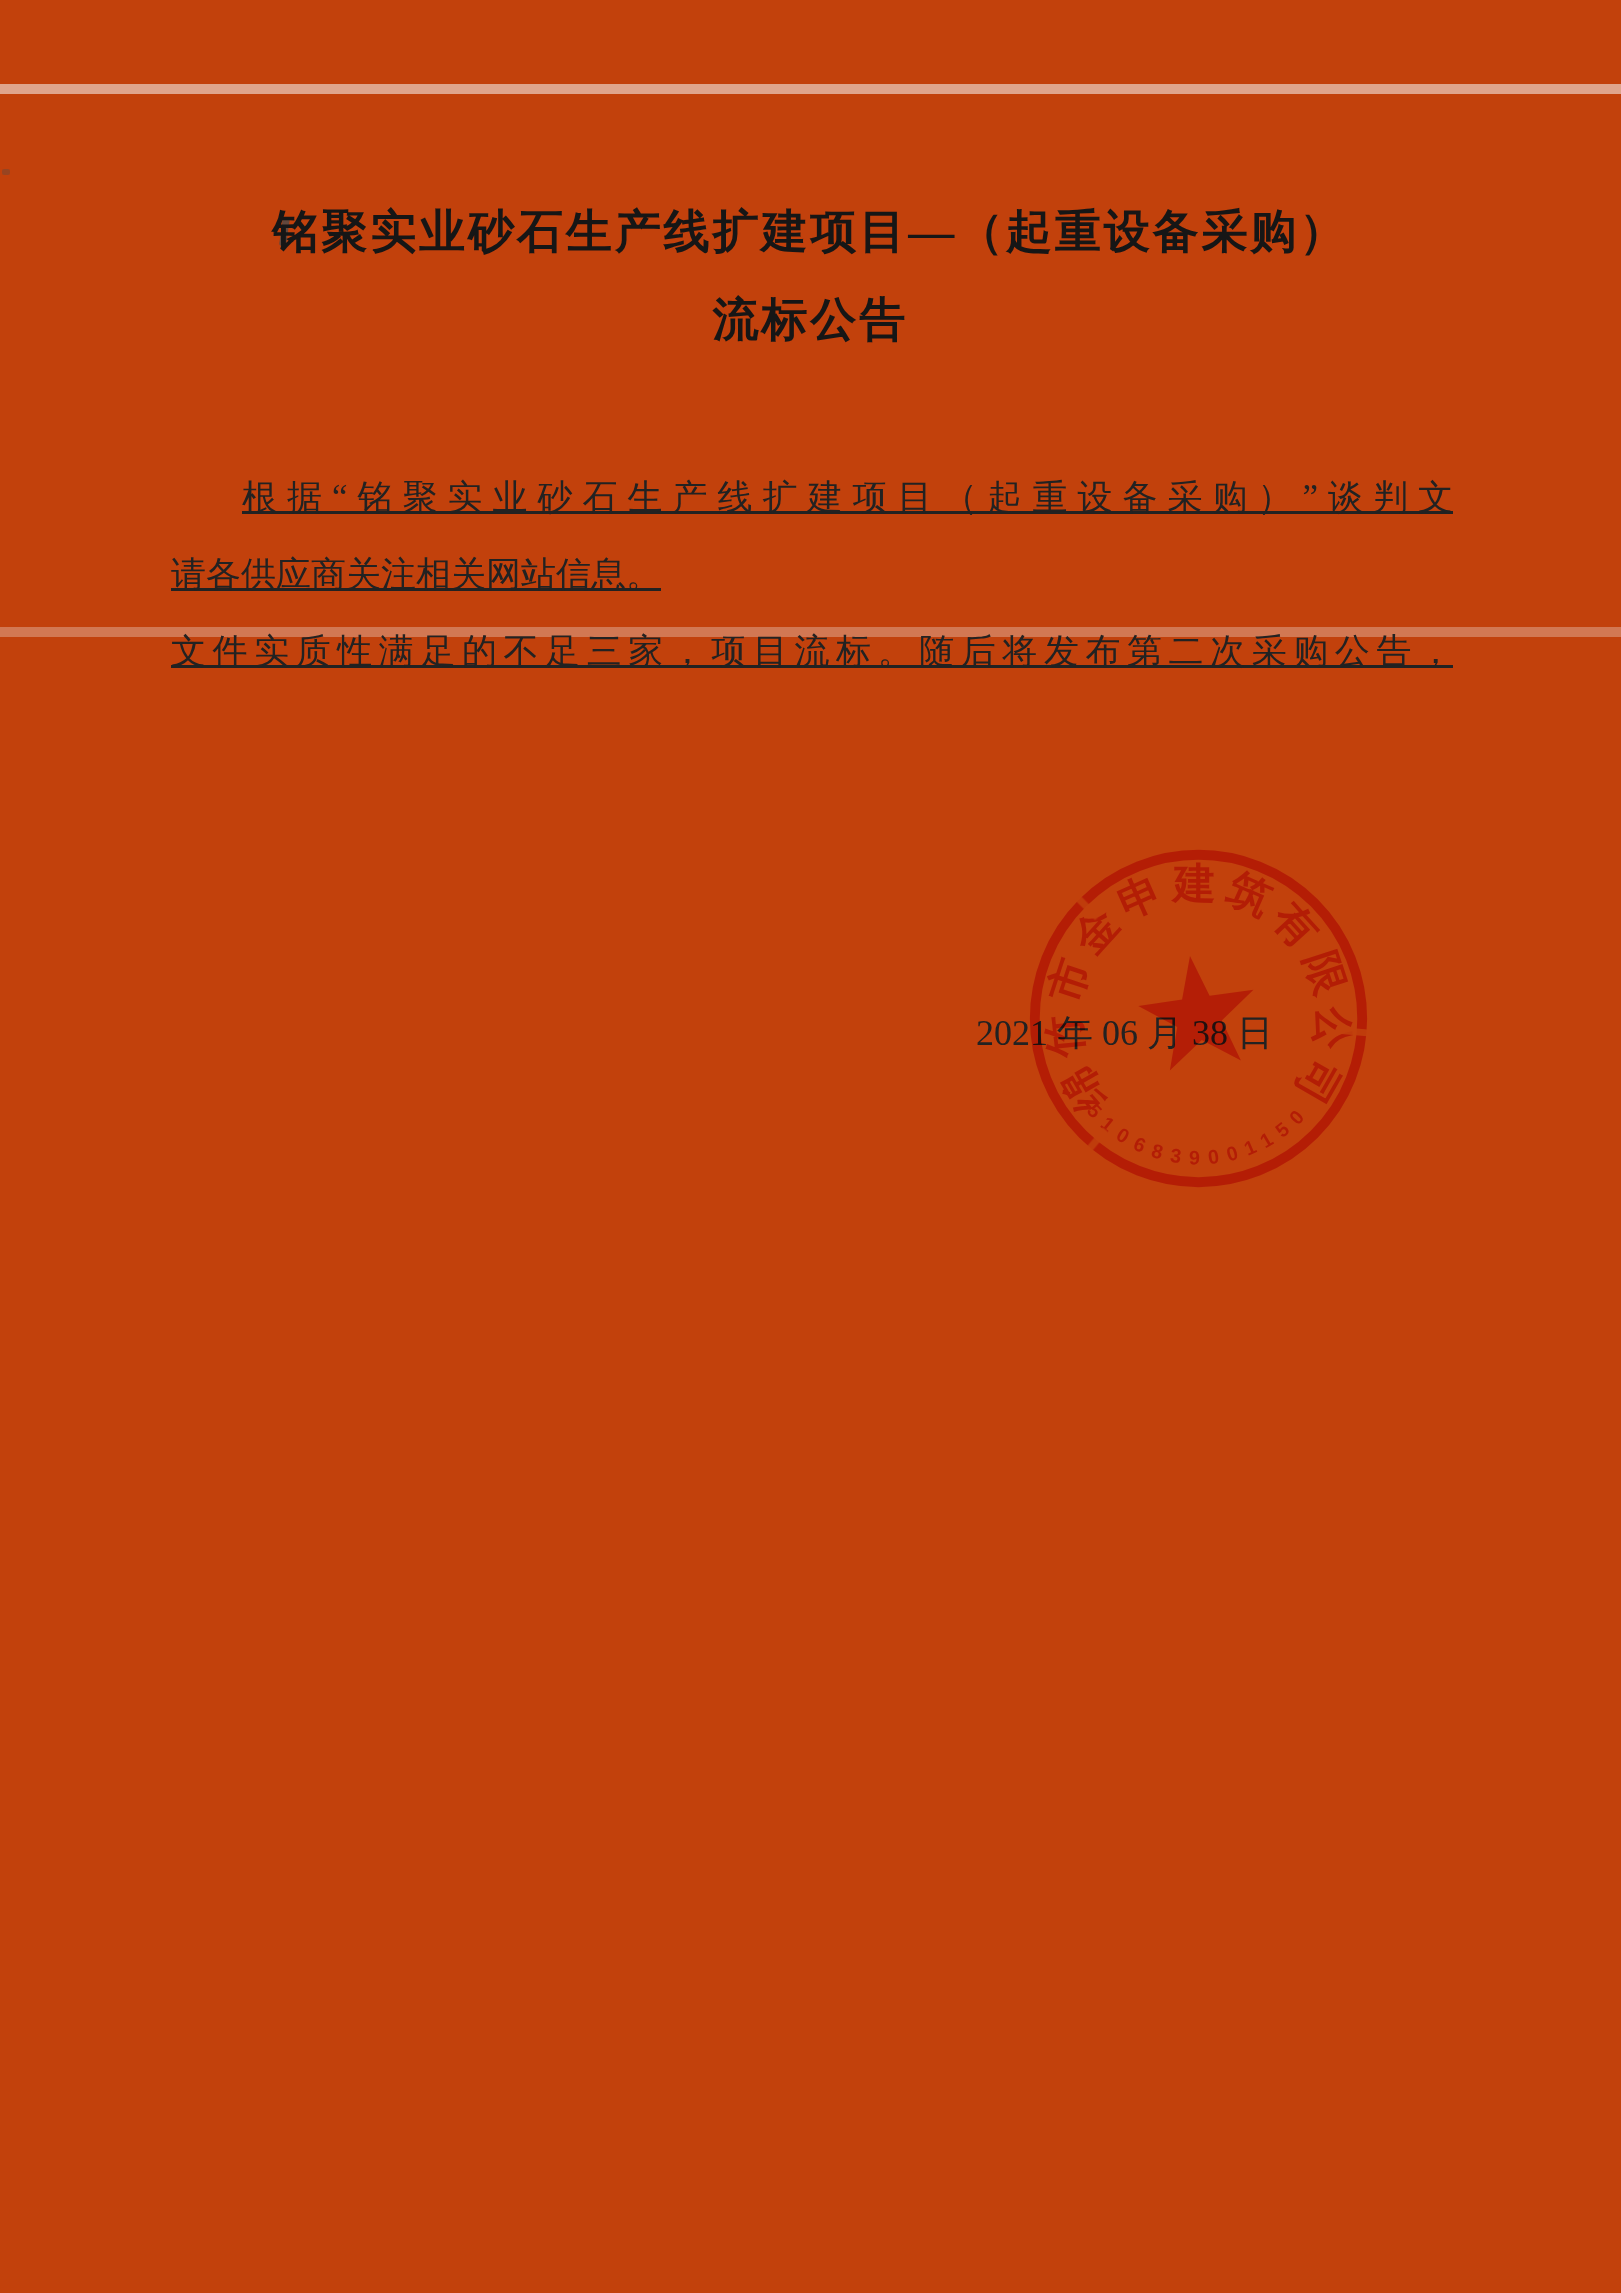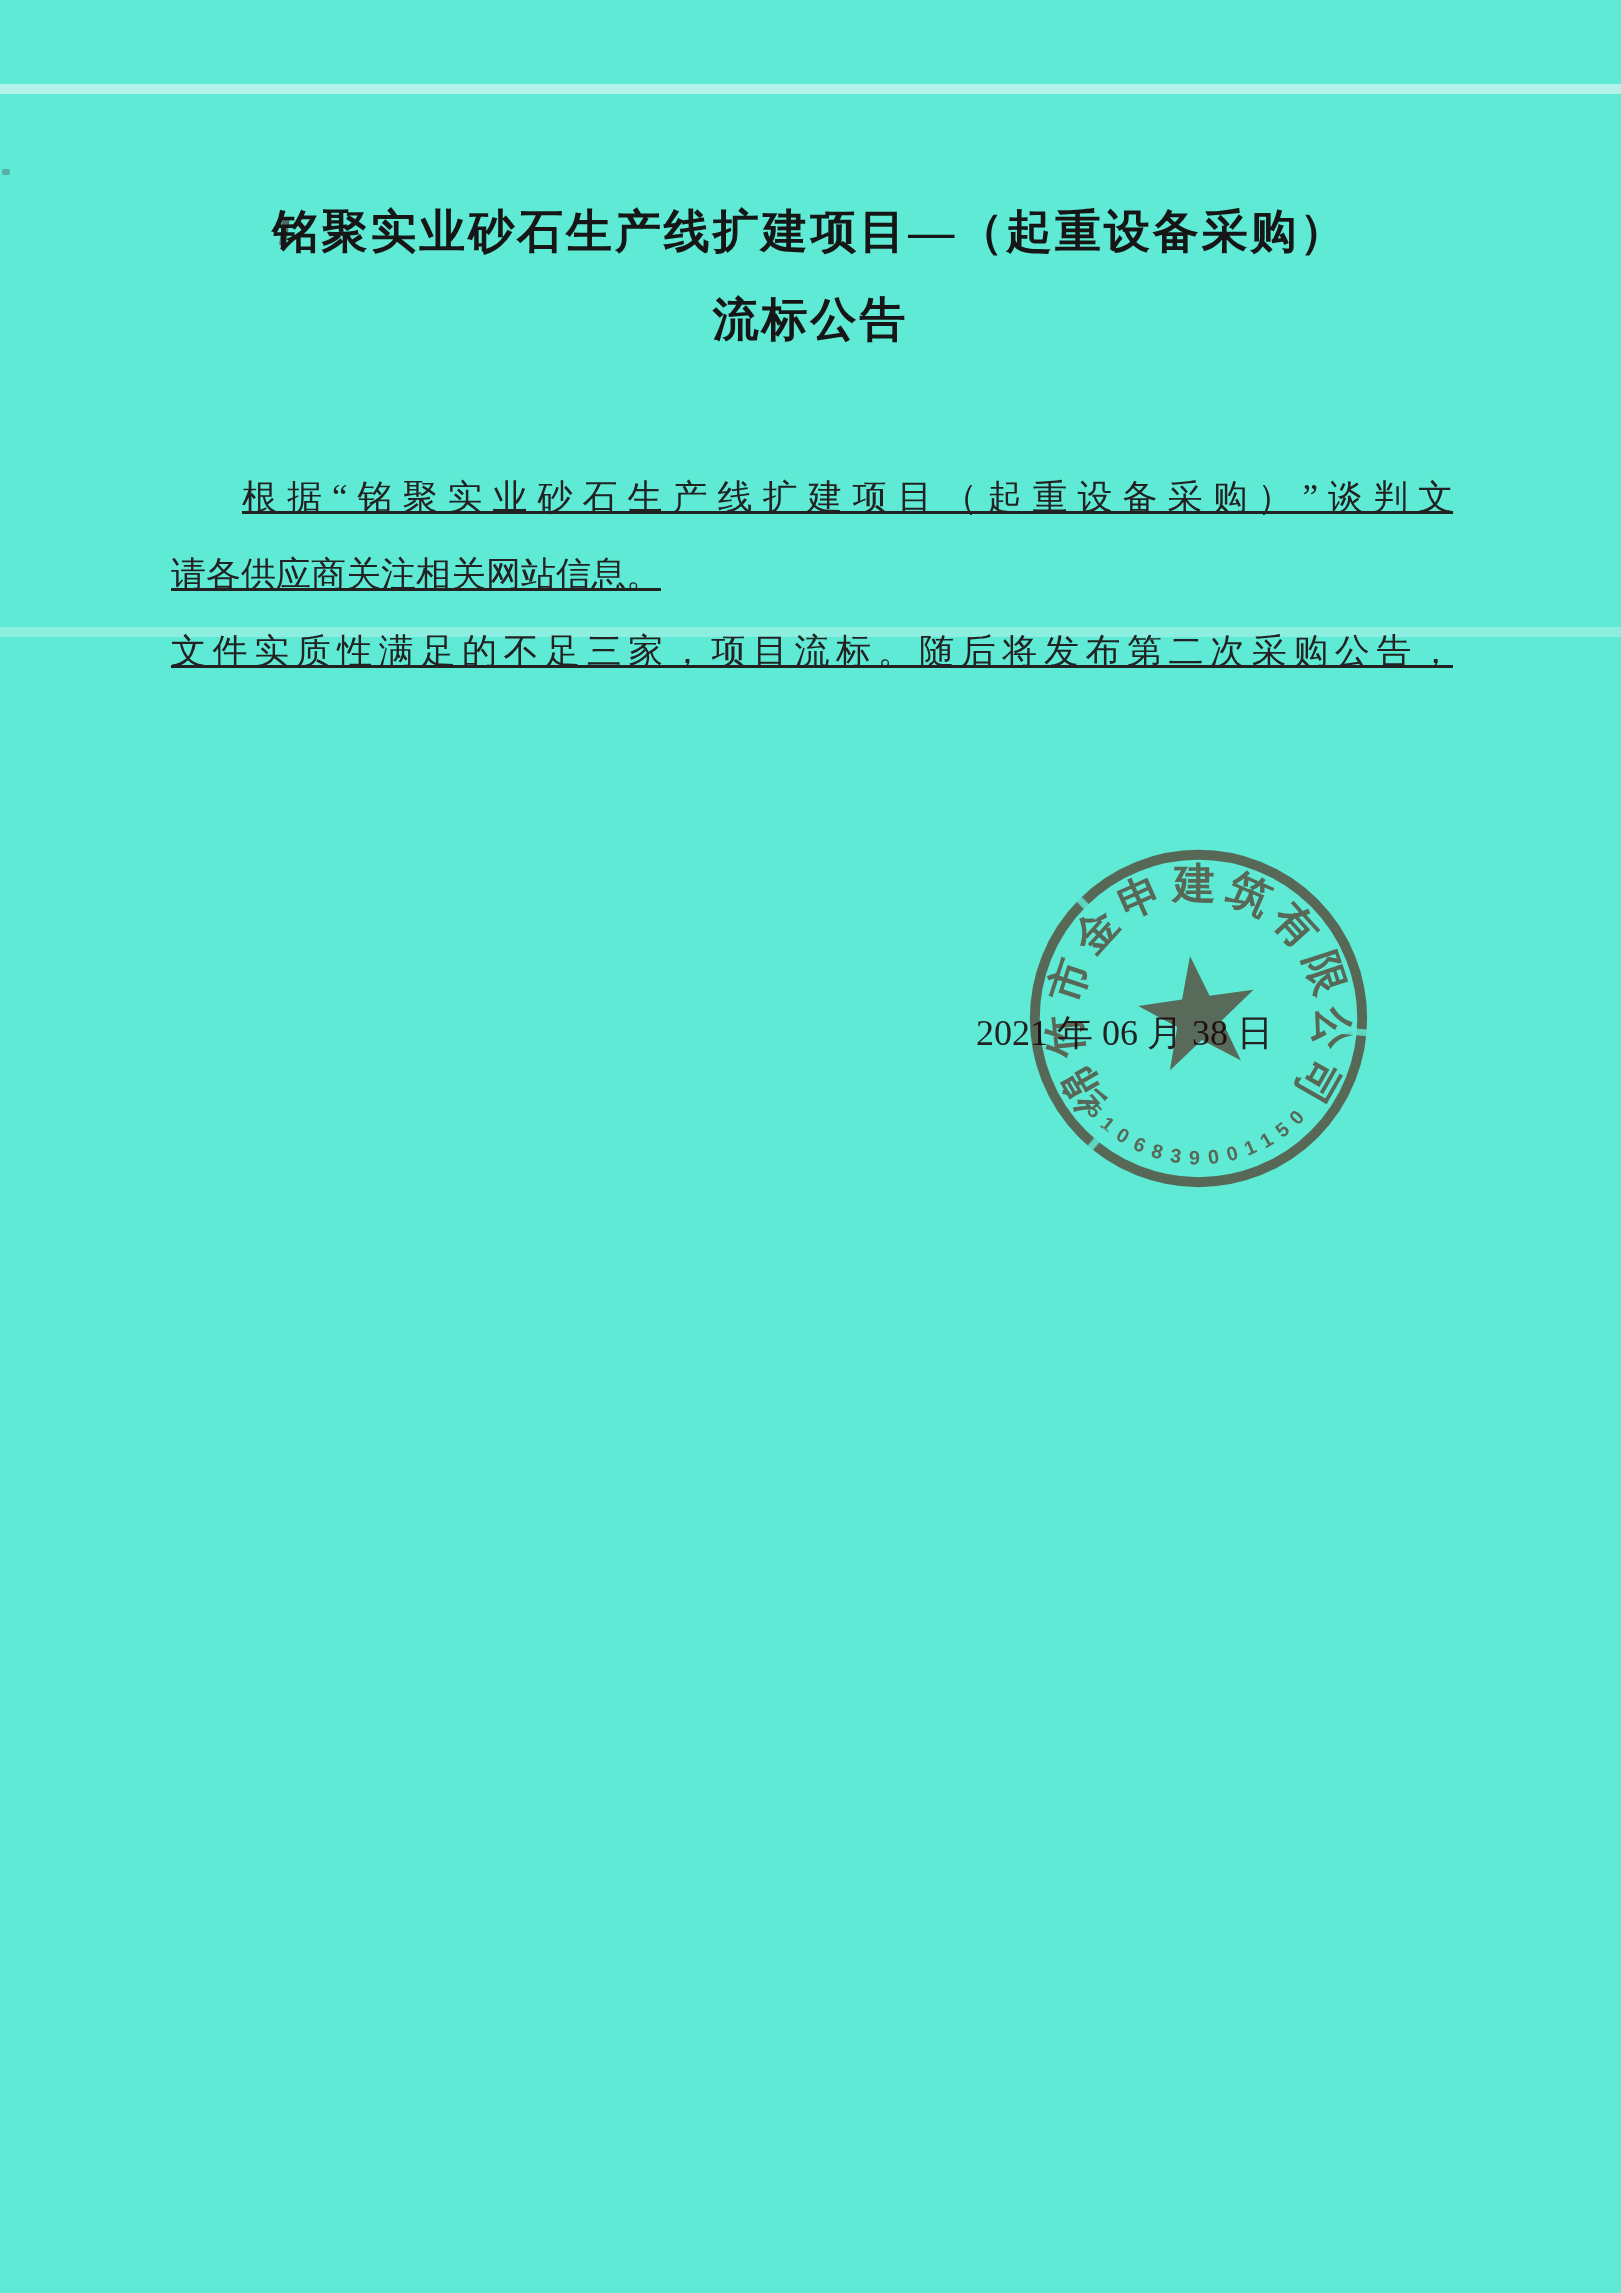--- a/index.html
+++ b/index.html
@@ -1,20 +1,20 @@
 <!DOCTYPE html>
 <html><head>
 <meta charset="utf-8">
 <style>
   html,body{margin:0;padding:0;background:#e9e9e9;}
   .page{
     position:relative;
     width:1621px;height:2294px;
     margin:0 auto;
-    background:#5eead4;
+    background:#c2410c;
     overflow:hidden;
     font-family:"Liberation Serif","DejaVu Serif",serif;
     color:#1e1e1e;
   }
   
   .streak{position:absolute;left:0;width:100%;height:9.8px;background:#f7f7f7;opacity:.55;}
   .speck{position:absolute;background:#4a4a4a;border-radius:2px;}
 
   .title-block{
     position:absolute;top:188px;left:0;width:100%;

